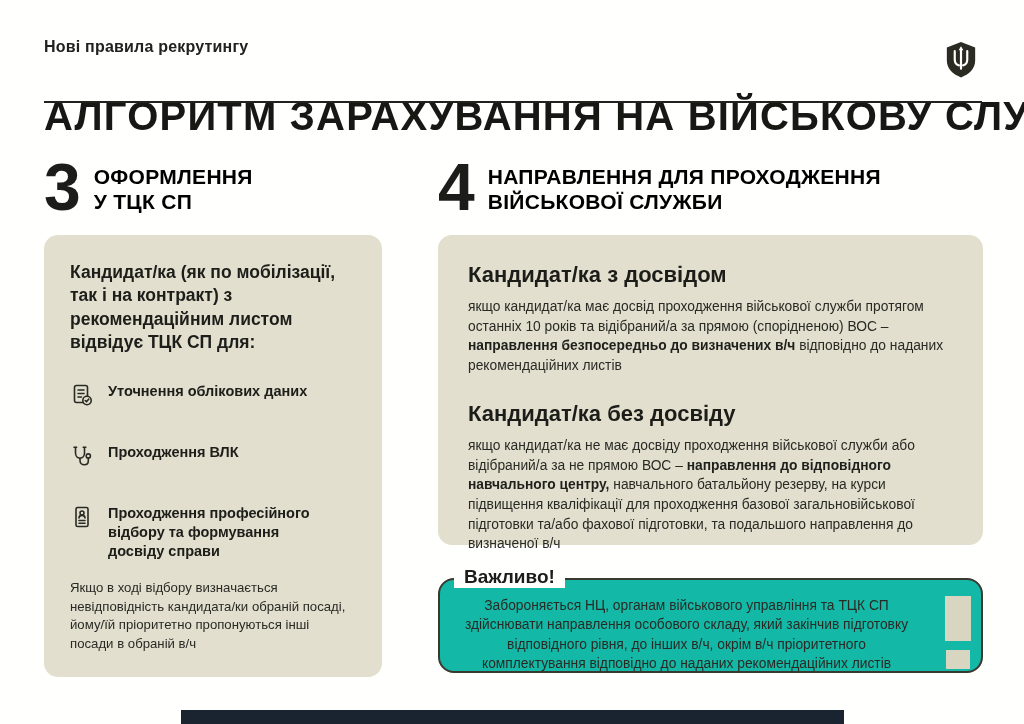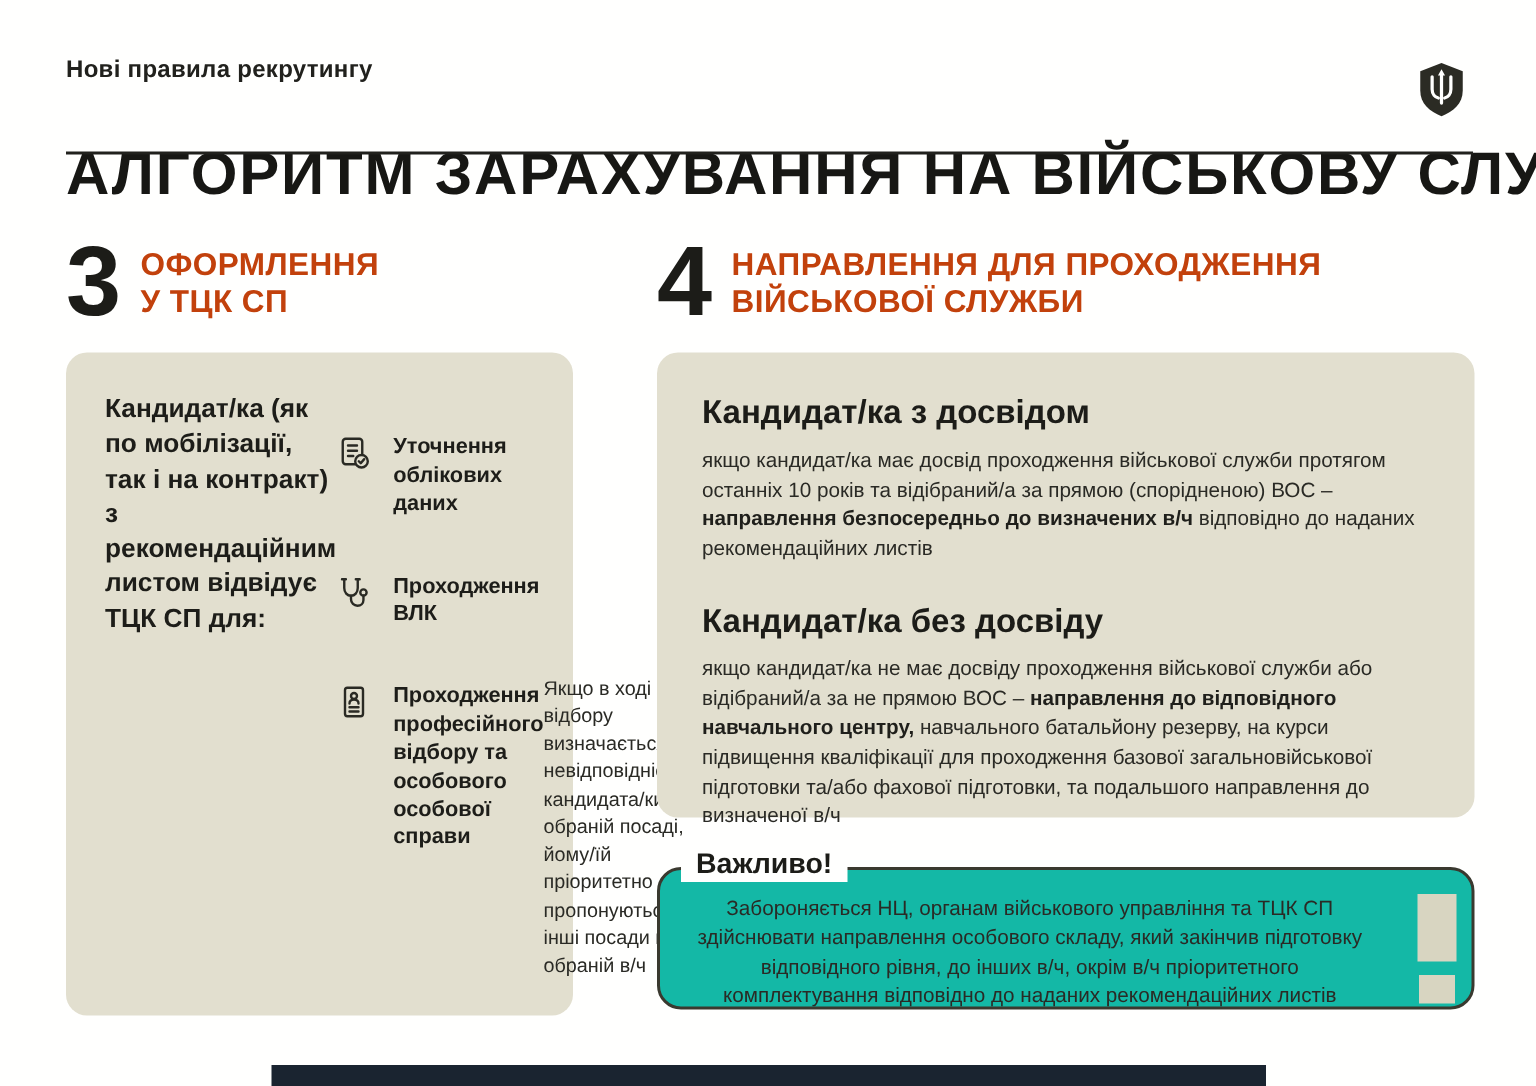--- a/index.html
+++ b/index.html
@@ -11,24 +11,24 @@
   
   .eyebrow{ position:absolute; left:44px; top:38px; font-size:16px; font-weight:700; letter-spacing:.2px; color:#21211d;}
   .main-title{ position:absolute; left:44px; top:62px; width:940px; font-size:40px; font-weight:900; letter-spacing:1.2px; color:#171714; white-space:nowrap;margin-top:32px;}
   .title-rule{ position:absolute; left:44px; top:101px; width:938px; height:0; border-top:2.5px solid #21211d;}
   .logo{ position:absolute; left:946px; top:41px; width:30px; height:37px;}
   
   .step-header{ position:absolute; display:flex; gap:15px; align-items:flex-start;}
   .step3-header{ left:44px; top:160px;}
   .step4-header{ left:438px; top:160px;}
   .step-num{ font-size:66px; font-weight:900; line-height:.82; color:#1c1c18; letter-spacing:-2px;}
-  .step-title{ font-size:21px; font-weight:900; line-height:1.18; letter-spacing:.3px; color:#c2410c; padding-top:5px; text-transform:uppercase;}
+  .step-title{ font-size:21px; font-weight:900; line-height:1.18; letter-spacing:.3px; color:#000000; padding-top:5px; text-transform:uppercase;}
   
   .card{ position:absolute; background:#e2dfcf; border-radius:14px;}
-  .card-left{ left:44px; top:235px; width:338px; height:442px; padding:26px 26px 24px 26px; display:flex; flex-direction:row;}
+  .card-left{ left:44px; top:235px; width:338px; height:442px; padding:26px 26px 24px 26px; display:flex; flex-direction:column;}
   .card-right{ left:438px; top:235px; width:545px; height:310px; padding:27px 30px;}
   .card-intro{ font-size:17.5px; font-weight:800; line-height:1.33; color:#1d1d19;}
   .icon-list{ list-style:none; margin-top:28px; display:flex; flex-direction:column; gap:36px;}
   .icon-list li{ display:flex; gap:14px; align-items:flex-start;}
   .li-icon{ flex:0 0 24px; height:24px; margin-top:1px;}
   .li-icon svg{ display:block;}
   .li-label{ font-size:14.5px; font-weight:800; line-height:1.3; color:#1d1d19; max-width:230px;}
   .card-note{ margin-top:auto; font-size:13.2px; line-height:1.4; color:#2a2a25;}
   .sec-heading{ font-size:22px; font-weight:800; color:#1c1c18; margin-bottom:9px;}
   .sec-body{ font-size:13.8px; line-height:1.43; color:#2a2a25;}
@@ -110,21 +110,21 @@
       </li>
       <li>
         <span class="li-icon">
           <svg viewBox="0 0 24 24" width="24" height="24" fill="none" stroke="#2a2a24" stroke-width="1.6" stroke-linecap="round" stroke-linejoin="round">
             <rect x="6" y="2.5" width="12" height="19" rx="1.6"></rect>
             <circle cx="12" cy="8" r="2"></circle>
             <path d="M9 13 c0-1.6 1.3-2.6 3-2.6 s3 1 3 2.6"></path>
             <path d="M9 15.5 h6 M9 18.3 h6"></path>
           </svg>
         </span>
-        <span class="li-label">Проходження професійного відбору та особового особової справи</span>
+        <span class="li-label">Проходження професійного відбору та формування досвіду справи</span>
       </li>
     </ul>
     <div class="card-note">Якщо в ході відбору визначається невідповідність кандидата/ки обраній посаді, йому/їй пріоритетно пропонуються інші посади в обраній в/ч</div>
   </div>
 
   <div class="card card-right">
     <div class="section">
       <div class="sec-heading">Кандидат/ка з досвідом</div>
       <p class="sec-body"><span>якщо кандидат/ка має досвід проходження військової служби протягом останніх 10 років та відібраний/а за прямою (спорідненою) ВОС – </span><b>направлення безпосередньо до визначених в/ч</b><span> відповідно до наданих рекомендаційних листів</span></p>
     </div>

